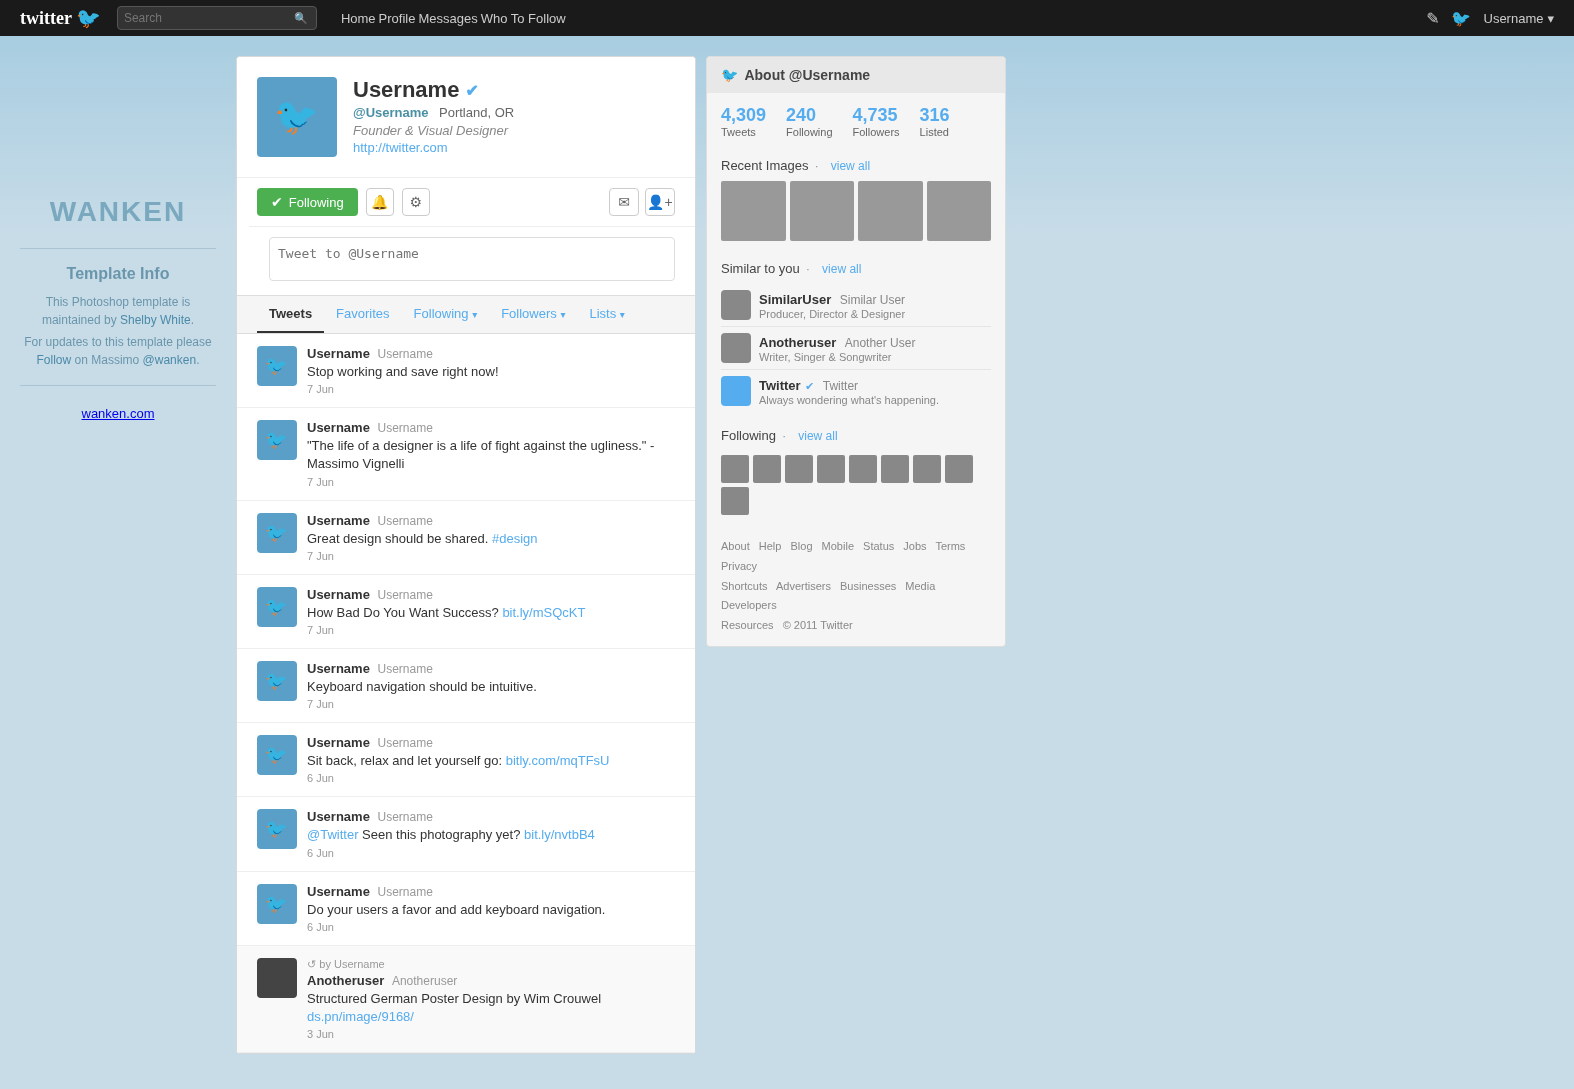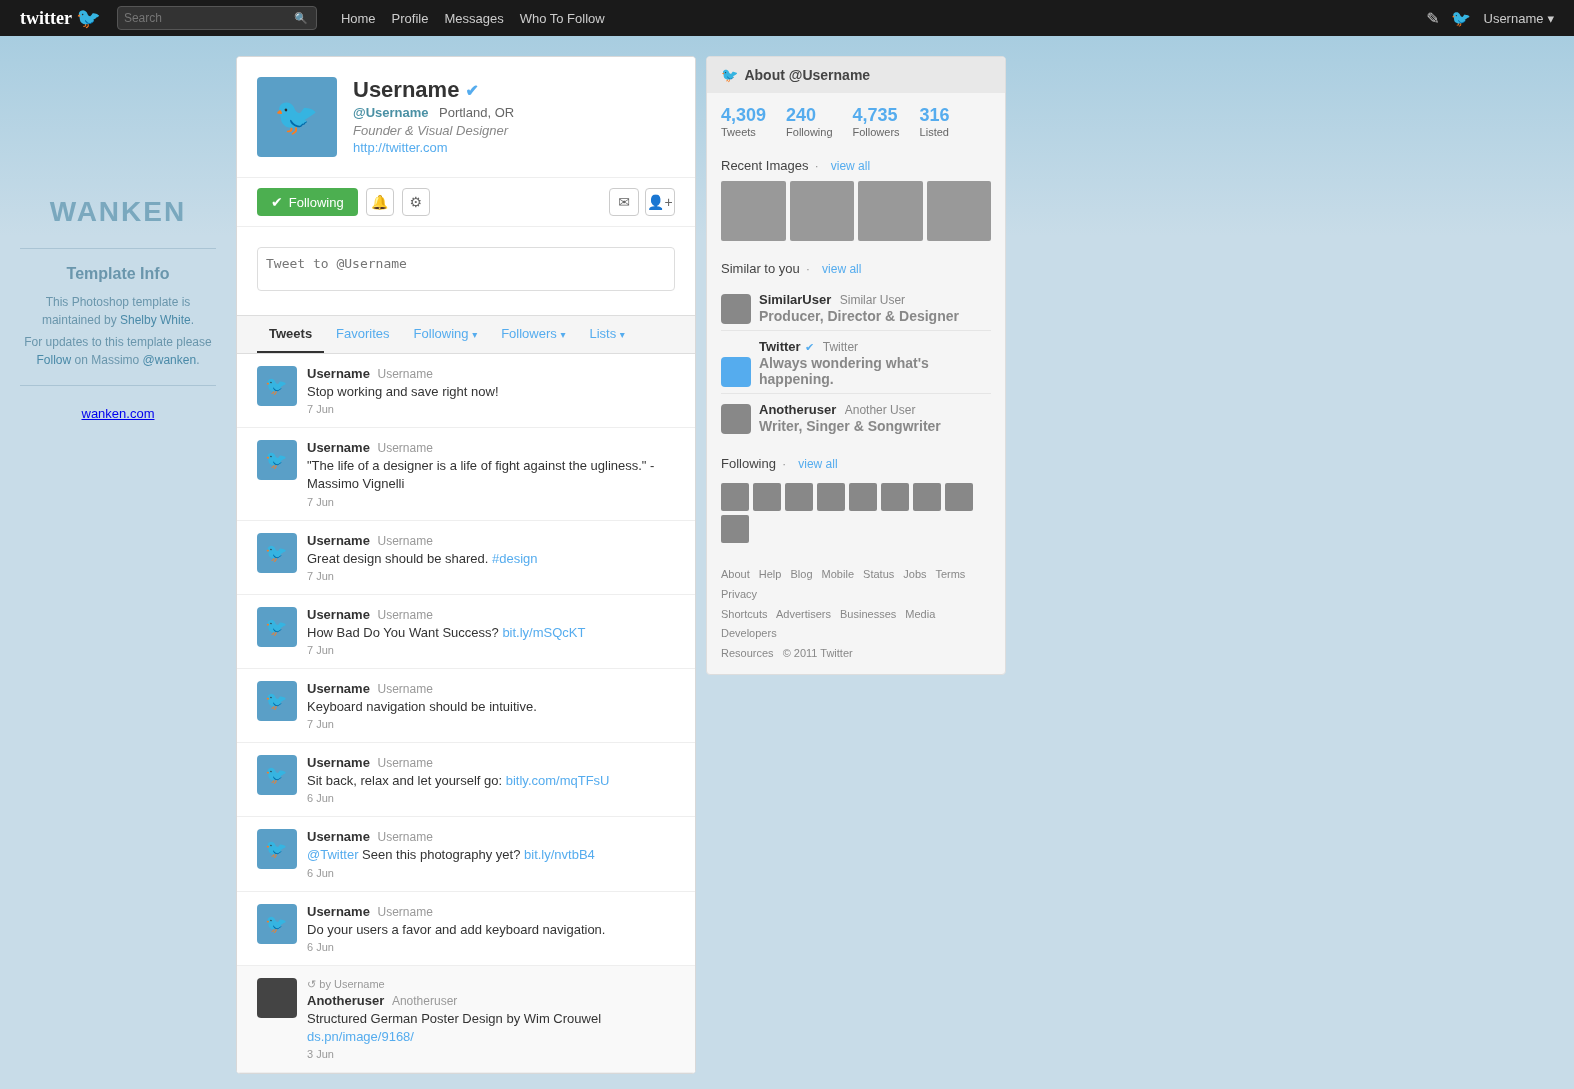--- a/index.html
+++ b/index.html
@@ -28,21 +28,21 @@
       border-radius: 4px;
       padding: 0 6px;
       height: 24px;
       width: 200px;
     }
     #topnav .search-wrap input {
       background: transparent; border: none; outline: none;
       color: #ccc; font-size: 12px; width: 170px;
     }
     #topnav .search-wrap .search-icon { color: #888; font-size: 11px; }
-    #topnav .nav-links { display: flex; gap: 16px; margin-left: 8px; }
+    #topnav .nav-links { display: flex; gap: 3px; margin-left: 8px; }
     #topnav .nav-links a { color: #ccc; text-decoration: none; font-size: 13px; }
     #topnav .right { margin-left: auto; display: flex; align-items: center; gap: 12px; }
     #topnav .right .icon-btn {
       color: #ccc; font-size: 16px; cursor: pointer;
     }
     #topnav .right .username-btn {
       color: #ccc; font-size: 13px; cursor: pointer;
       display: flex; align-items: center; gap: 4px;
     }
 
@@ -174,22 +174,23 @@
       width: 30px; height: 28px;
       border: 1px solid #ccc;
       border-radius: 4px;
       background: white;
       display: flex; align-items: center; justify-content: center;
       cursor: pointer; color: #666; font-size: 14px;
     }
 
     
     .tweet-input-wrap {
-      padding: 20px 20px;
+      padding: 10px 20px;
       border-top: 1px solid #eee;
+      margin-left: 12px;
     }
     .tweet-input-wrap textarea {
       width: 100%; border: 1px solid #ddd;
       border-radius: 4px; padding: 8px;
       font-size: 13px; color: #999;
       resize: none; height: 44px;
       outline: none;
     }
 
     
@@ -296,21 +297,21 @@
     }
     .similar-item:last-child { border-bottom: none; }
     .sim-avatar {
       width: 30px; height: 30px;
       background: #888;
       border-radius: 4px;
       flex-shrink: 0;
     }
     .sim-info .sim-name { font-size: 13px; font-weight: bold; color: #333; }
     .sim-info .sim-handle { font-size: 12px; color: #888; margin-left: 4px; }
-    .sim-info .sim-bio { font-size: 14px; color: #888; font-weight: bold; }
+    .sim-info .sim-bio { font-size: 11px; color: #888; }
 
     .following-thumbs {
       display: flex; gap: 4px;
       padding: 4px 14px 12px;
       flex-wrap: wrap;
     }
     .following-thumb {
       width: 28px; height: 28px;
       background: #888;
       border-radius: 2px;
@@ -644,35 +645,35 @@
         <div class="similar-item">
           <div class="sim-avatar"></div>
           <div class="sim-info">
             <span class="sim-name">SimilarUser</span>
             <span class="sim-handle">Similar User</span>
             <div class="sim-bio">Producer, Director &amp; Designer</div>
           </div>
         </div>
 
         <div class="similar-item">
+          <div class="sim-avatar"></div>
+          <div class="sim-info">
+            <span class="sim-name">Anotheruser</span>
+            <span class="sim-handle">Another User</span>
+            <div class="sim-bio">Writer, Singer &amp; Songwriter</div>
+          </div>
+        </div>
+
+        <div class="similar-item">
           <div class="sim-avatar" style="background:#55acee;"></div>
           <div class="sim-info">
             <span class="sim-name">Twitter</span>
             <span style="color:#55acee;font-size:11px;">✔</span>
             <span class="sim-handle">Twitter</span>
             <div class="sim-bio">Always wondering what's happening.</div>
-          </div>
-        </div>
-
-        <div class="similar-item">
-          <div class="sim-avatar"></div>
-          <div class="sim-info">
-            <span class="sim-name">Anotheruser</span>
-            <span class="sim-handle">Another User</span>
-            <div class="sim-bio">Writer, Singer &amp; Songwriter</div>
           </div>
         </div>
 
       </div>
 
       <div class="section-header">
         <span>Following</span>
         <span class="dot">·</span>
         <a href="#" class="view-all">view all</a>
       </div>

